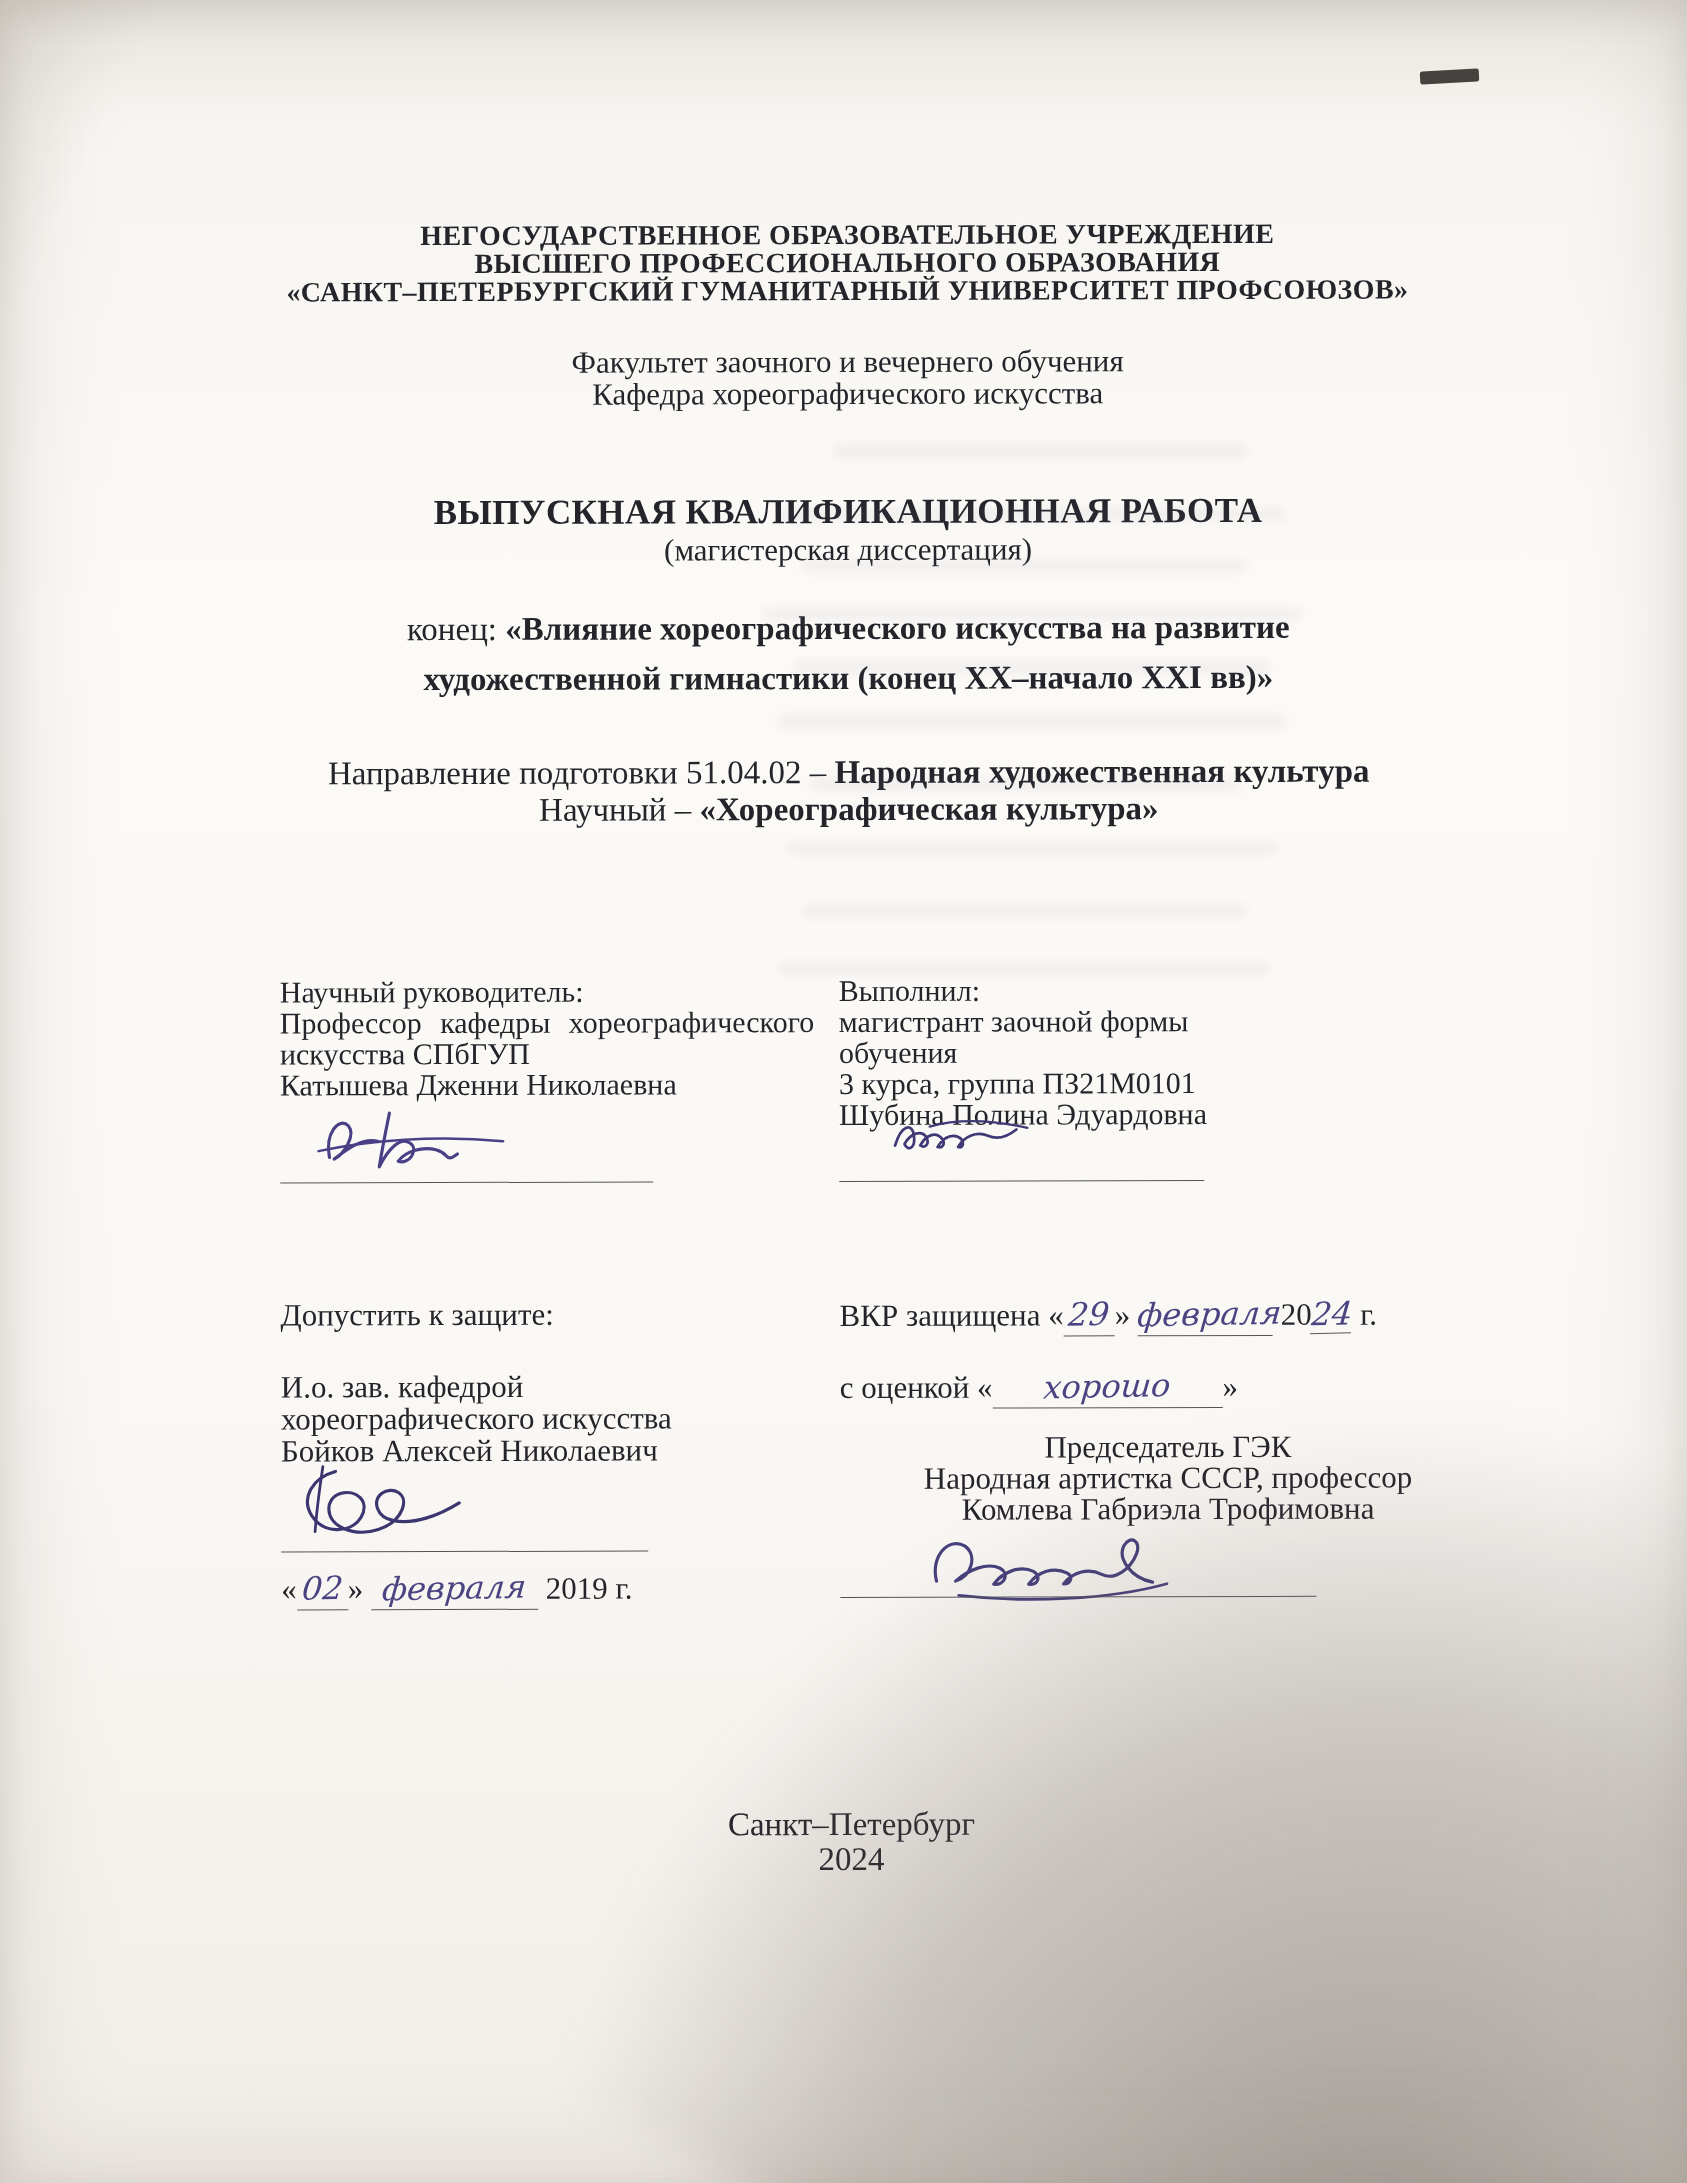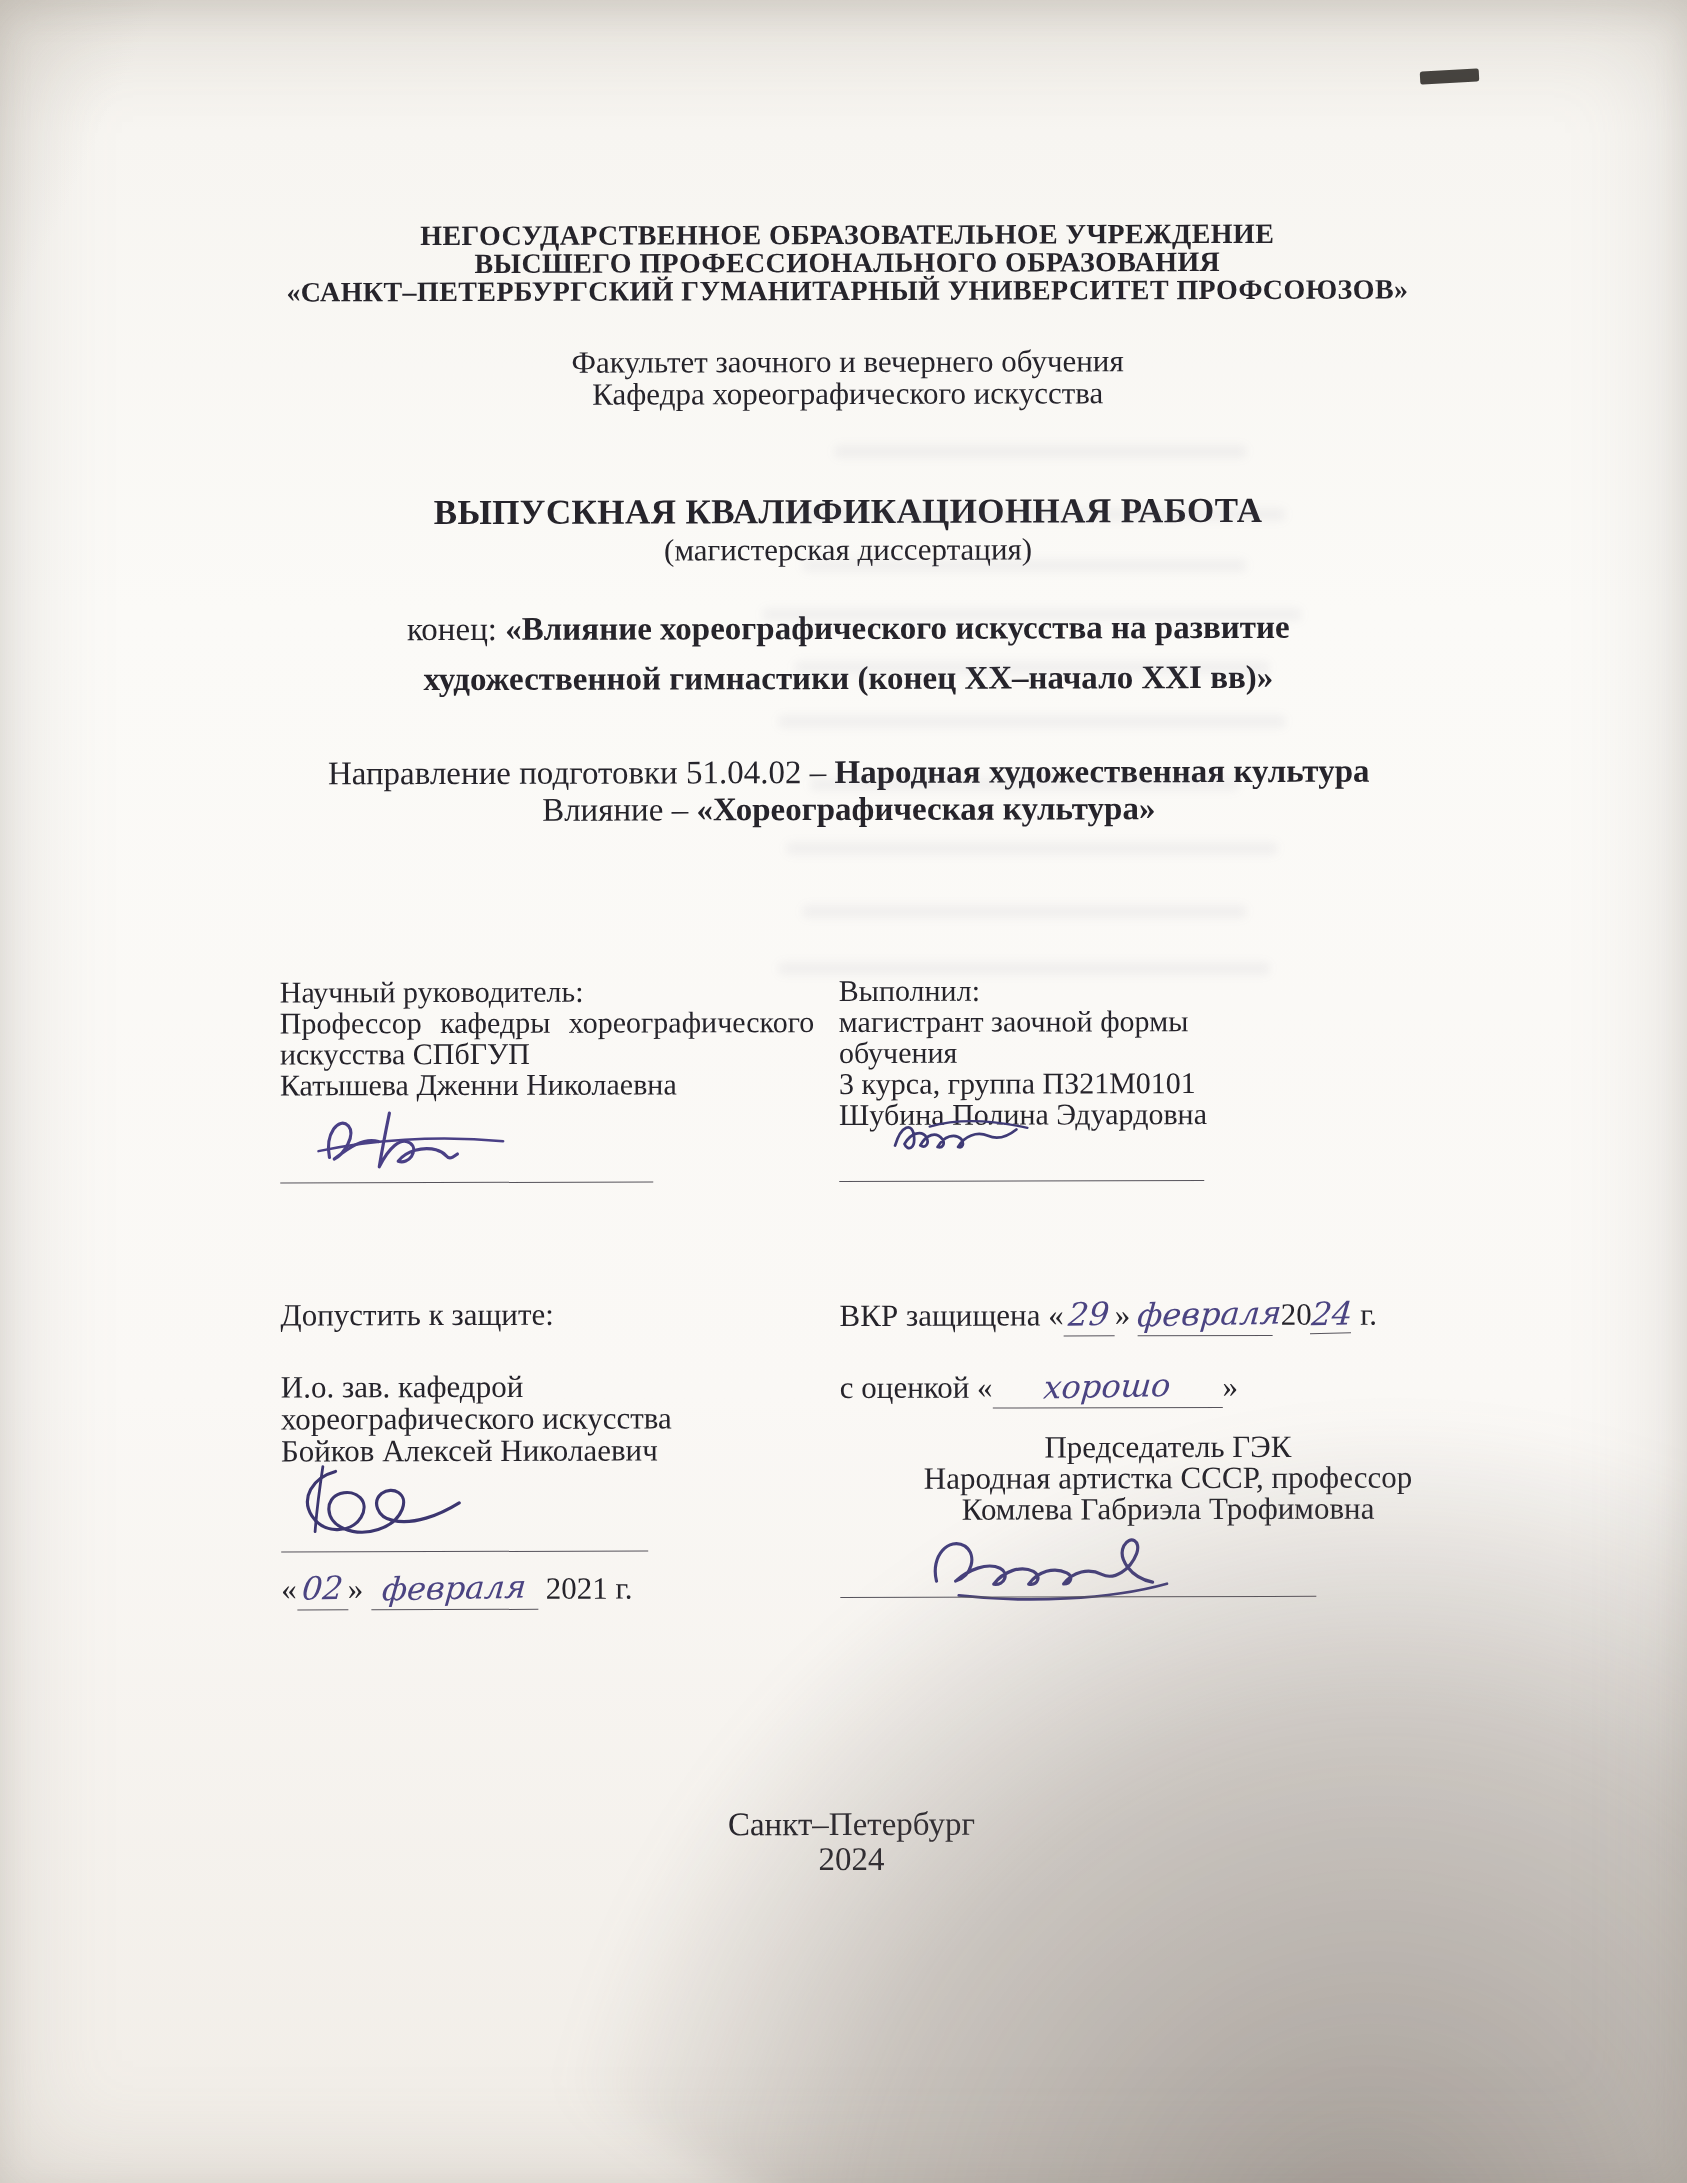--- a/index.html
+++ b/index.html
@@ -75,21 +75,21 @@
       <div class="t2">(магистерская диссертация)</div>
     </div>
 
     <div class="abs center theme">
       <div><span>конец: </span><span class="b">«Влияние хореографического искусства на развитие</span></div>
       <div class="b">художественной гимнастики (конец XX–начало XXI вв)»</div>
     </div>
 
     <div class="abs center prog">
       <div><span>Направление подготовки 51.04.02 – </span><span class="b">Народная художественная культура</span></div>
-      <div><span>Влияние – </span><span class="b">«Хореографическая культура»</span></div>
+      <div><span>Научный – </span><span class="b">«Хореографическая культура»</span></div>
     </div>
 
     <div class="abs col sup-col">
       <div>Научный руководитель:</div>
       <div class="just">Профессор кафедры хореографического</div>
       <div>искусства СПбГУП</div>
       <div>Катышева Дженни Николаевна</div>
     </div>
     <svg class="sig" style="left:310px; top:1104px;" width="214" height="79" viewBox="0 0 270 100">
       <path d="M24,66 C18,36 36,14 48,26 C58,38 42,62 30,68 C48,54 68,40 86,46" stroke="#4a4086" stroke-width="4"></path>
@@ -115,21 +115,21 @@
       <div>И.о. зав. кафедрой</div>
       <div>хореографического искусства</div>
       <div>Бойков Алексей Николаевич</div>
     </div>
     <svg class="sig" style="left:287px; top:1454px;" width="206" height="94" viewBox="0 0 260 118">
       <path d="M60,20 C30,28 16,54 30,76 C44,98 78,100 92,78 C104,58 86,42 66,48 C46,54 46,82 70,92 C98,104 134,92 144,68 C152,48 132,38 118,48 C106,58 112,78 132,82 C158,88 190,76 216,60" stroke="#3c3670" stroke-width="4"></path>
       <path d="M44,14 C40,40 36,70 34,96" stroke="#3c3670" stroke-width="3.5"></path>
     </svg>
     <div class="sigline" style="left:280px; top:1550px; width:367px;"></div>
     <div class="abs low-left" style="top:1568px;">
-      <span>«</span><span class="iline w64"><span class="hand">02</span></span><span>» </span><span class="iline w210"><span class="hand">февраля</span></span><span> 2021 г.</span>
+      <span>«</span><span class="iline w64"><span class="hand">02</span></span><span>» </span><span class="iline w210"><span class="hand">февраля</span></span><span> 2019 г.</span>
     </div>
 
     <div class="abs low-right" style="top:1296px;">
       <span>ВКР защищена «</span><span class="iline w64"><span class="hand">29</span></span><span>» </span><span class="iline w170"><span class="hand">февраля</span></span><span> 20</span><span class="hand" style="border-bottom:1.6px solid #56535b;">24</span><span> г.</span>
     </div>
     <div class="abs low-right" style="top:1368px;">
       <span>с оценкой «</span><span class="iline w280"><span class="hand">хорошо</span></span><span>»</span>
     </div>
     <div class="abs chair">
       <div>Председатель ГЭК</div>

